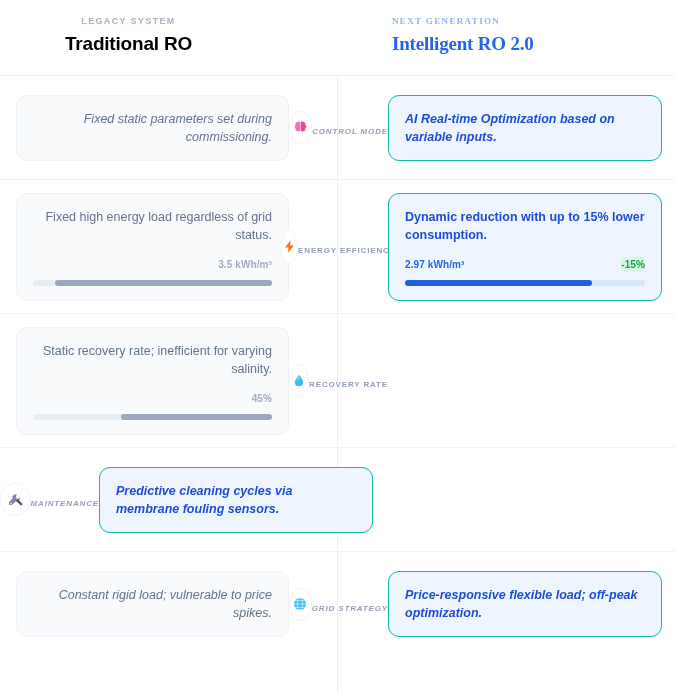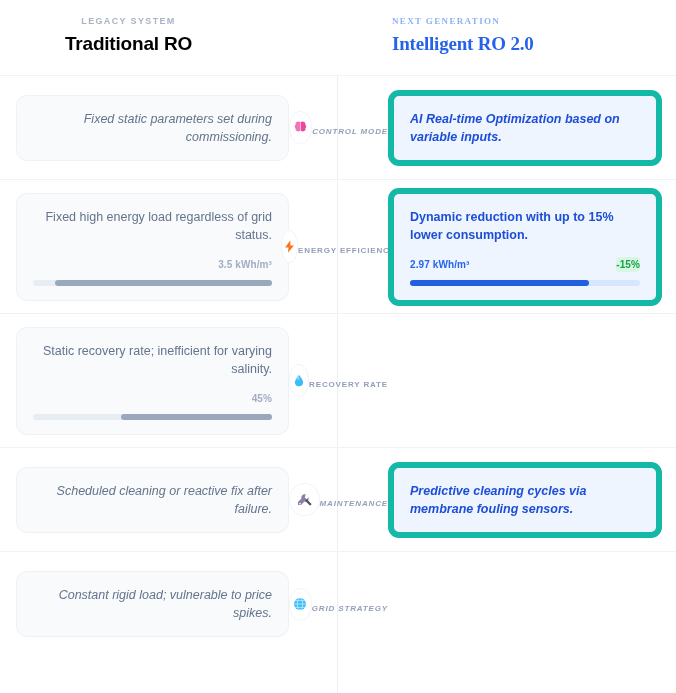--- a/index.html
+++ b/index.html
@@ -108,21 +108,21 @@
     padding: 14px 16px;
     width: 100%;
   }
   .card.legacy {
     background: #f8fafc;
     border: 1px solid #eef1f6;
     text-align: right;
   }
   .card.next {
     background: #eff5fe;
-    border: 6px solid #14b8a6;
+    border: 1px solid #14b8a6;
     text-align: left;
   }
 
   .card-text {
     font-size: 12.5px;
     line-height: 18px;
   }
   .card.legacy .card-text { color: #64748b; }
   .card.next   .card-text { color: #1d4ed8; font-weight: bold; }
 
@@ -289,25 +289,20 @@
         <svg width="14" height="17" viewBox="0 0 24 24">
           <path d="M12 2.5C12 2.5 5 10.5 5 15a7 7 0 0 0 14 0c0-4.5-7-12.5-7-12.5z" fill="#38bdf8"></path>
           <path d="M12 2.5S8.6 6.4 6.7 10c.9.4 2 .6 3.1.6 1.3 0 2.5-.3 3.5-.8C12.4 6.9 12 2.5 12 2.5z" fill="#7dd3fc"></path>
         </svg>
       </div>
       <div class="center-label">RECOVERY RATE</div>
     </div>
   </div>
 
   <div class="row h-compact">
-    <div class="cell-left">
-      <div class="card legacy">
-        <div class="card-text">Scheduled cleaning or reactive fix after failure.</div>
-      </div>
-    </div>
     <div class="cell-center">
       <div class="icon-circle">
         <svg width="16" height="16" viewBox="0 0 24 24">
           <path d="M14.5 3.5a5 5 0 0 0-6.3 6.3L3 15v4.5h4.5l5.2-5.2a5 5 0 0 0 6.3-6.3l-3 3-2.8-2.8z" fill="#8b7fa8"></path>
           <path d="M13.5 13l6.2 6.2a1.8 1.8 0 1 0 2.5-2.5L16 10.5z" fill="#4b5563"></path>
           <circle cx="6" cy="17.5" r="1.2" fill="#ffffff"></circle>
         </svg>
       </div>
       <div class="center-label">MAINTENANCE</div>
     </div>
@@ -329,15 +324,20 @@
         <svg width="16" height="16" viewBox="0 0 24 24">
           <circle cx="12" cy="12" r="9" fill="#38bdf8"></circle>
           <g stroke="#e0f6ff" stroke-width="1" fill="none">
             <ellipse cx="12" cy="12" rx="4" ry="9"></ellipse>
             <path d="M3 12h18M4.6 7h14.8M4.6 17h14.8"></path>
           </g>
         </svg>
       </div>
       <div class="center-label">GRID STRATEGY</div>
     </div>
+    <div class="cell-right">
+      <div class="card next">
+        <div class="card-text">Price-responsive flexible load; off-peak optimization.</div>
+      </div>
+    </div>
   </div>
 
 </div>
 
 </body></html>

